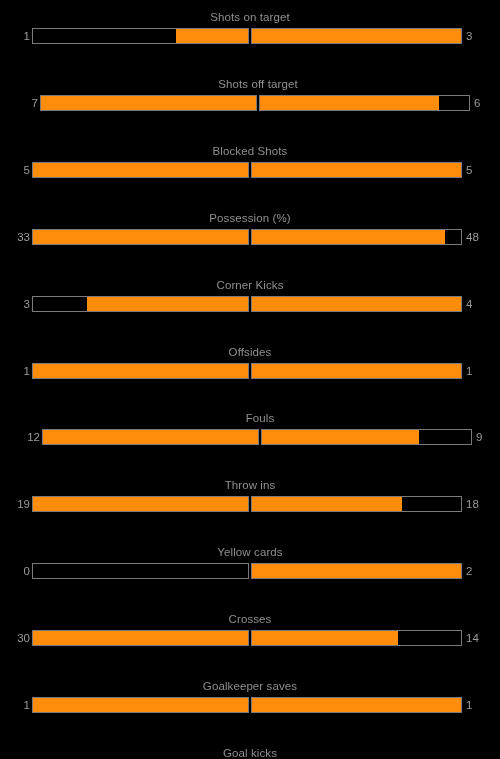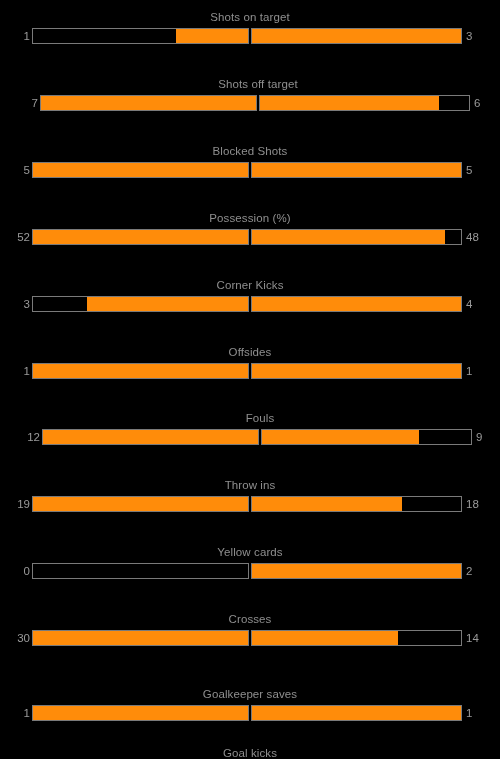--- a/index.html
+++ b/index.html
@@ -136,21 +136,21 @@
         </div>
         <div class="track track-right">
           <div class="fill fill-right" style="width: 100%;"></div>
         </div>
         <span class="value-label value-right">5</span>
       </div>
     </div>
     <div class="stat-row" style="top: 210.7px;">
       <div class="stat-title">Possession (%)</div>
       <div class="bars">
-        <span class="value-label value-left">52</span>
+        <span class="value-label value-left">33</span>
         <div class="track track-left">
           <div class="fill fill-left" style="width: 100%;"></div>
         </div>
         <div class="track track-right">
           <div class="fill fill-right" style="width: 92.3077%;"></div>
         </div>
         <span class="value-label value-right">48</span>
       </div>
     </div>
     <div class="stat-row" style="top: 277.6px;">
@@ -224,21 +224,21 @@
         <span class="value-label value-left">30</span>
         <div class="track track-left">
           <div class="fill fill-left" style="width: 100%;"></div>
         </div>
         <div class="track track-right">
           <div class="fill fill-right" style="width: 70%;"></div>
         </div>
         <span class="value-label value-right">14</span>
       </div>
     </div>
-    <div class="stat-row" style="top: 679px; margin-top: 8px;">
+    <div class="stat-row" style="top: 679px;">
       <div class="stat-title">Goalkeeper saves</div>
       <div class="bars">
         <span class="value-label value-left">1</span>
         <div class="track track-left">
           <div class="fill fill-left" style="width: 100%;"></div>
         </div>
         <div class="track track-right">
           <div class="fill fill-right" style="width: 100%;"></div>
         </div>
         <span class="value-label value-right">1</span>

